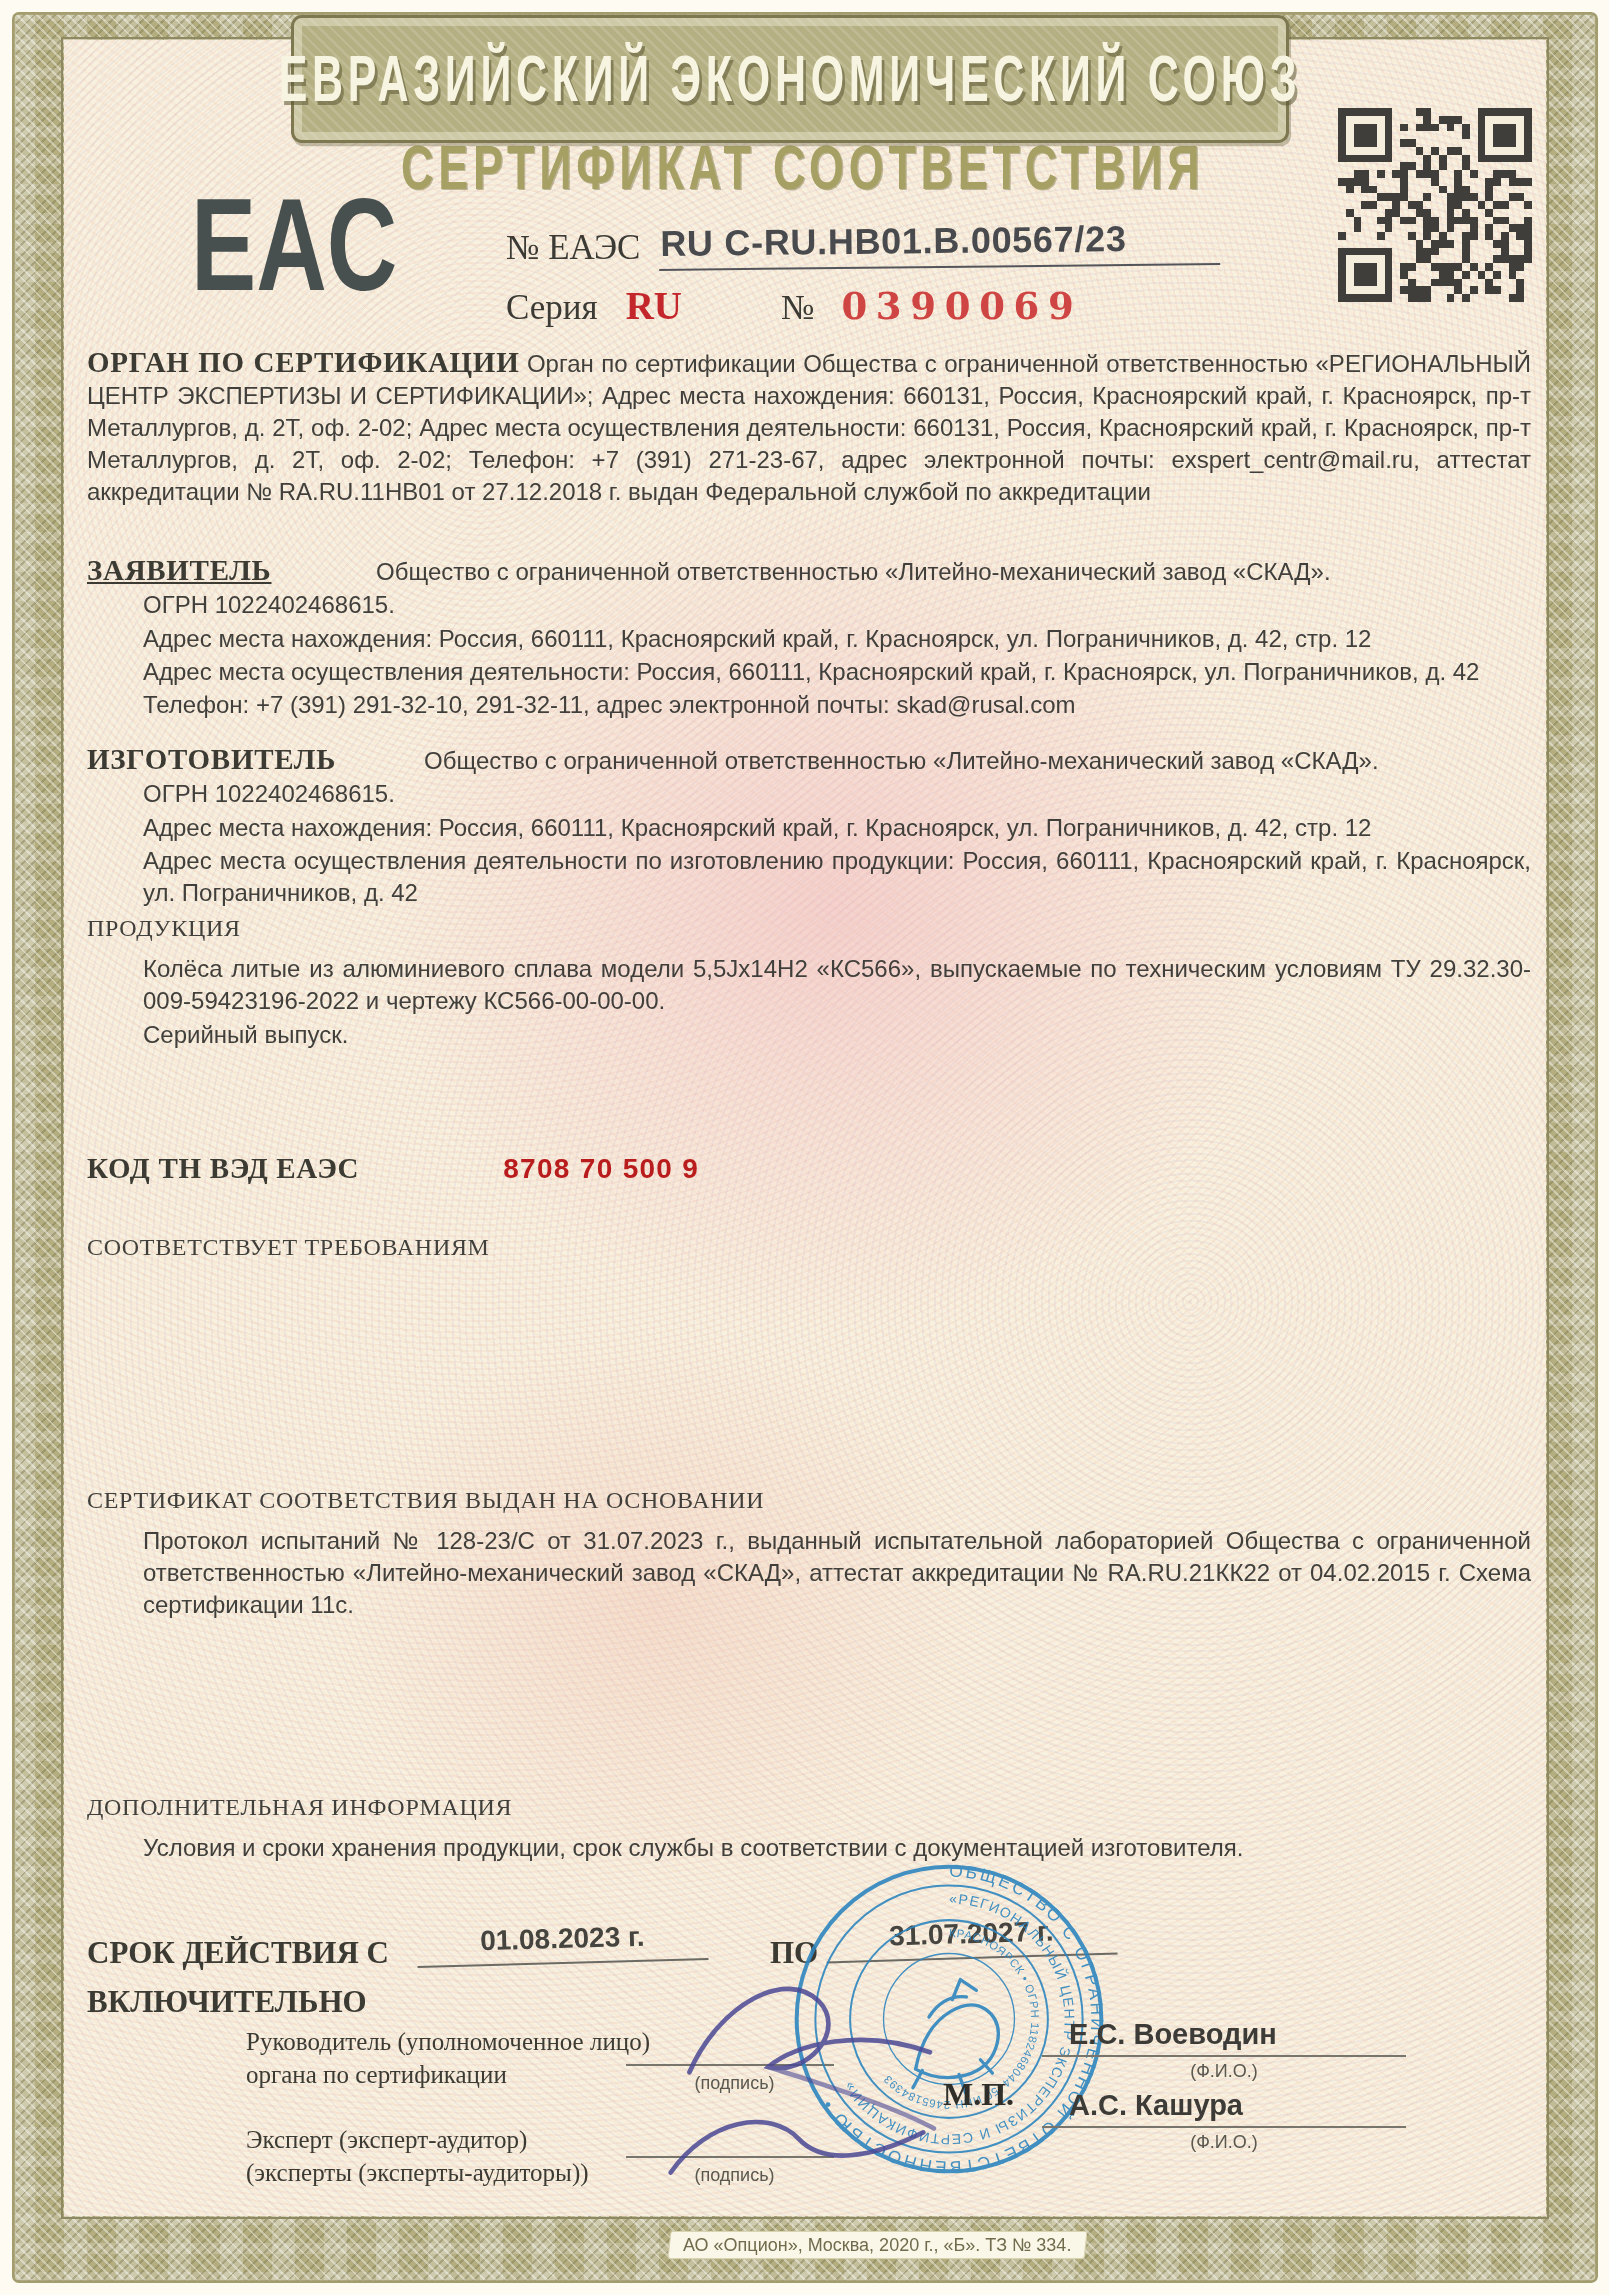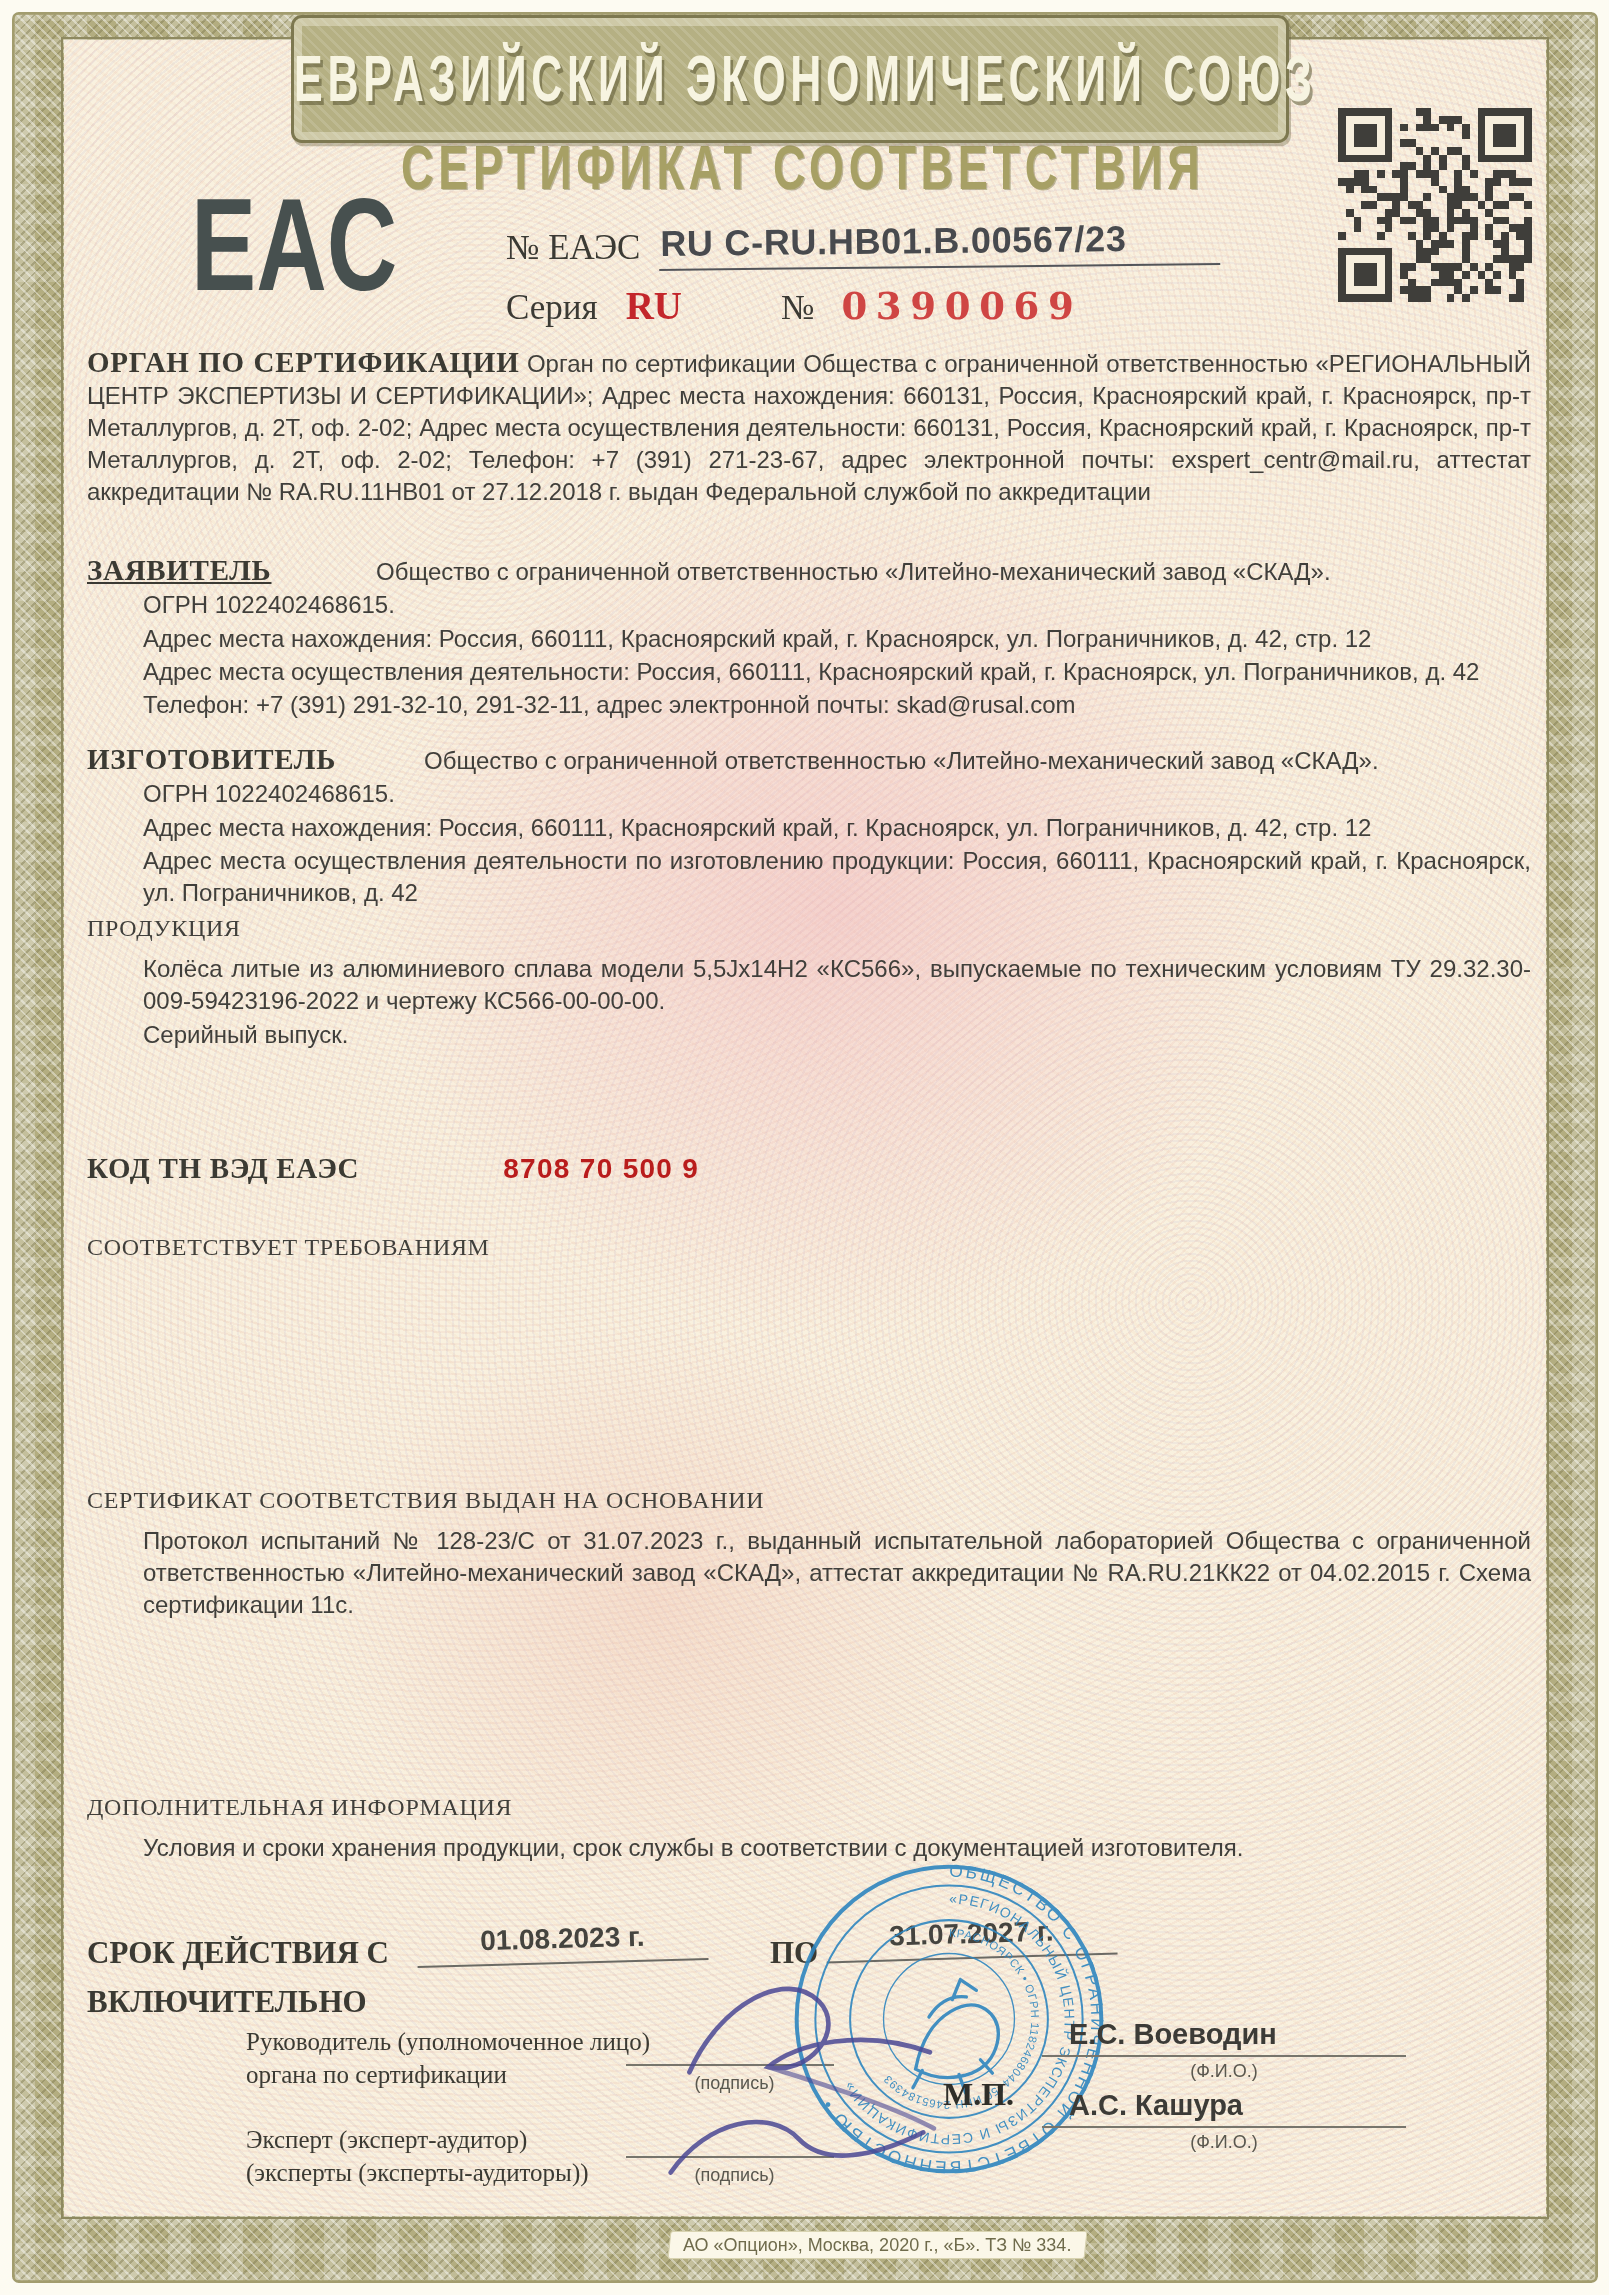--- a/index.html
+++ b/index.html
@@ -31,21 +31,21 @@
       repeating-radial-gradient(circle at 76% 58%, rgba(146,136,198,.09) 0 2px, transparent 2px 6.7px),
       repeating-linear-gradient(35deg, rgba(225,166,118,.07) 0 2.7px, transparent 2.7px 8px);
   }
   
   .banner {
     position:absolute; left:291px; top:14.7px; width:998px; height:128px; z-index:5;
     background:#b5b083;
     background-image:repeating-linear-gradient(45deg, rgba(255,255,255,.12) 0 2.7px, transparent 2.7px 8px);
     border:3.3px solid #7d7850; border-radius:10.7px;
     box-shadow: inset 0 0 0 8px rgba(252,250,235,.35), 2px 3.3px 0 rgba(95,90,55,.35);
-    display:flex; align-items:center; 
+    display:flex; align-items:center; justify-content:center;
   }
   .banner span {
     display:inline-block; transform:scaleY(1.52); white-space:nowrap;
     font-weight:bold; font-size:43px; letter-spacing:4.7px; color:#f7f4e1;
     text-shadow:2.7px 2.7px 0 rgba(90,85,50,.55);
   }
   .eac {
     position:absolute; left:191px; top:179px; z-index:4;
     font-weight:bold; font-size:132px; line-height:1; color:#47504f;
     transform:scaleX(.74); transform-origin:left top; letter-spacing:0px;

